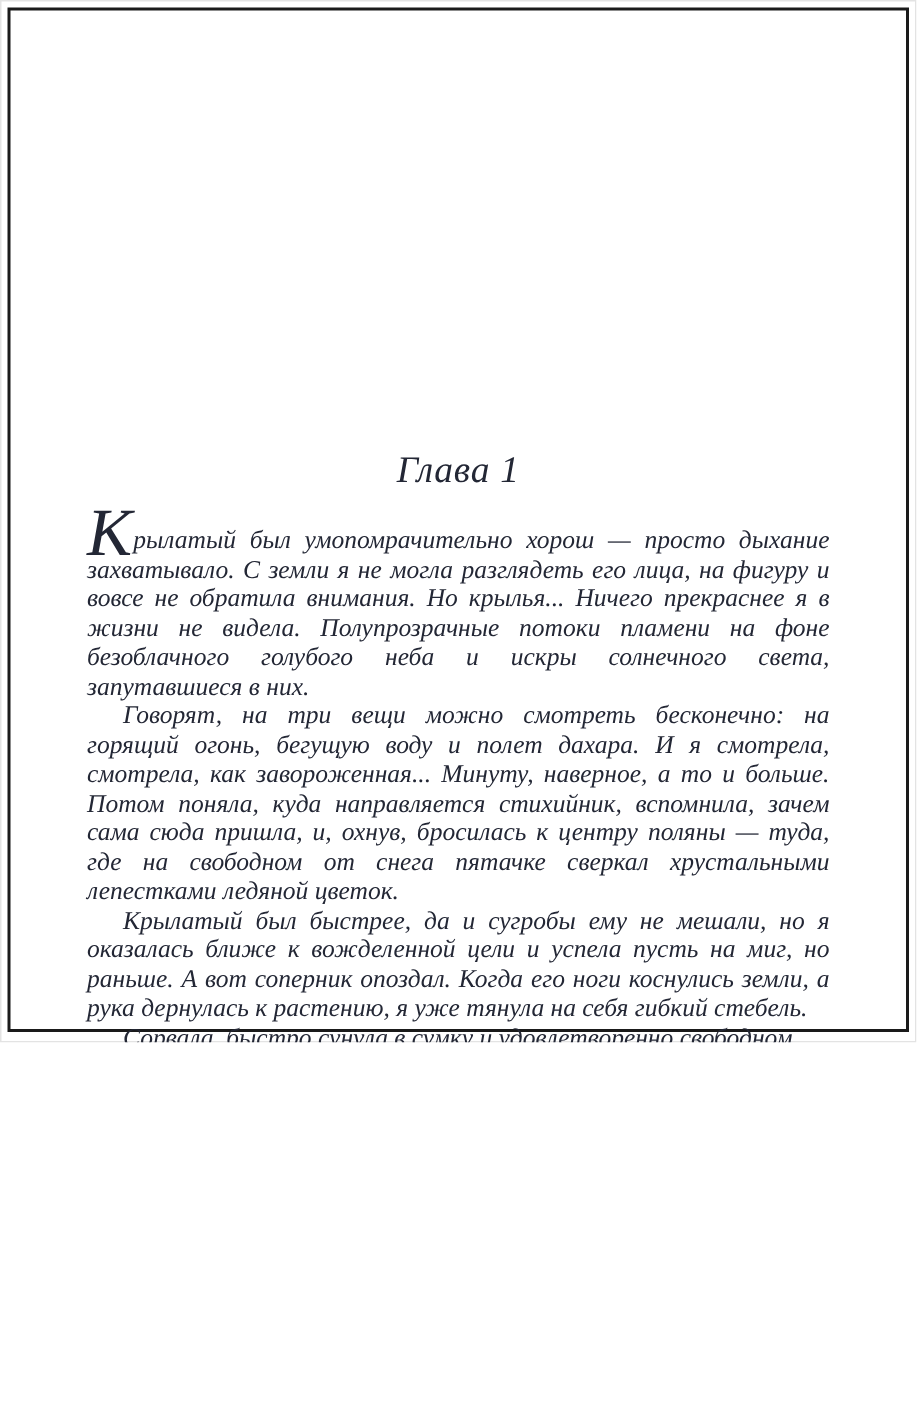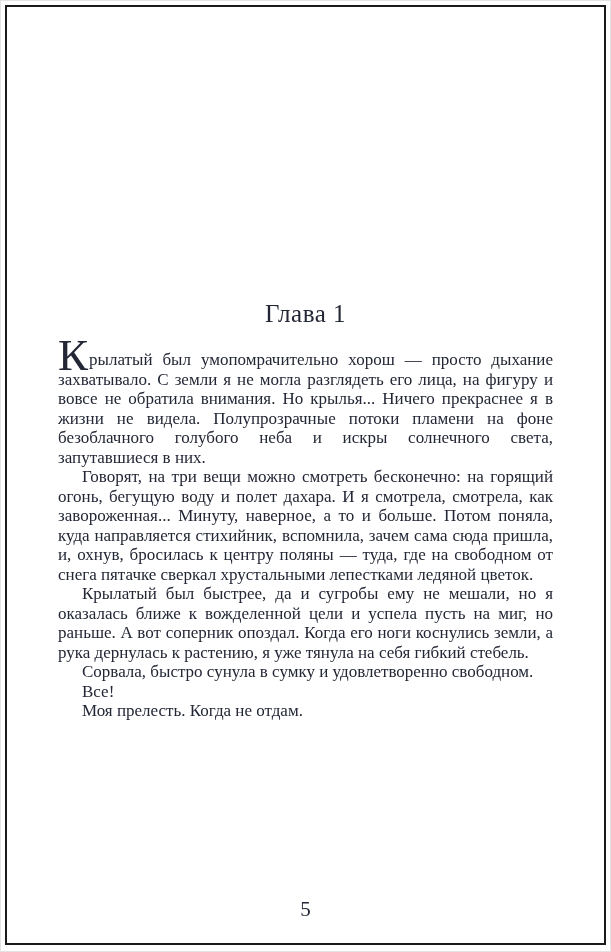--- a/index.html
+++ b/index.html
@@ -3,26 +3,27 @@
 <meta charset="utf-8">
 <style>
   html, body {
     margin: 0;
     padding: 0;
     background: #ffffff;
   }
   .canvas {
     position: relative;
     width: 611px;
-    height: 952px;
+    height: 695px;
     background: #ffffff;
     font-family: "Liberation Serif", "DejaVu Serif", serif;
     overflow: hidden;
     outline: 1px solid #e3e3e3;
     outline-offset: -1px;
+    font-style: italic;
   }
   .page-border {
     position: absolute;
     left: 5px;
     top: 5px;
     right: 5px;
     bottom: 7px;
     border: 2px solid #1a1a1a;
     pointer-events: none;
   }

